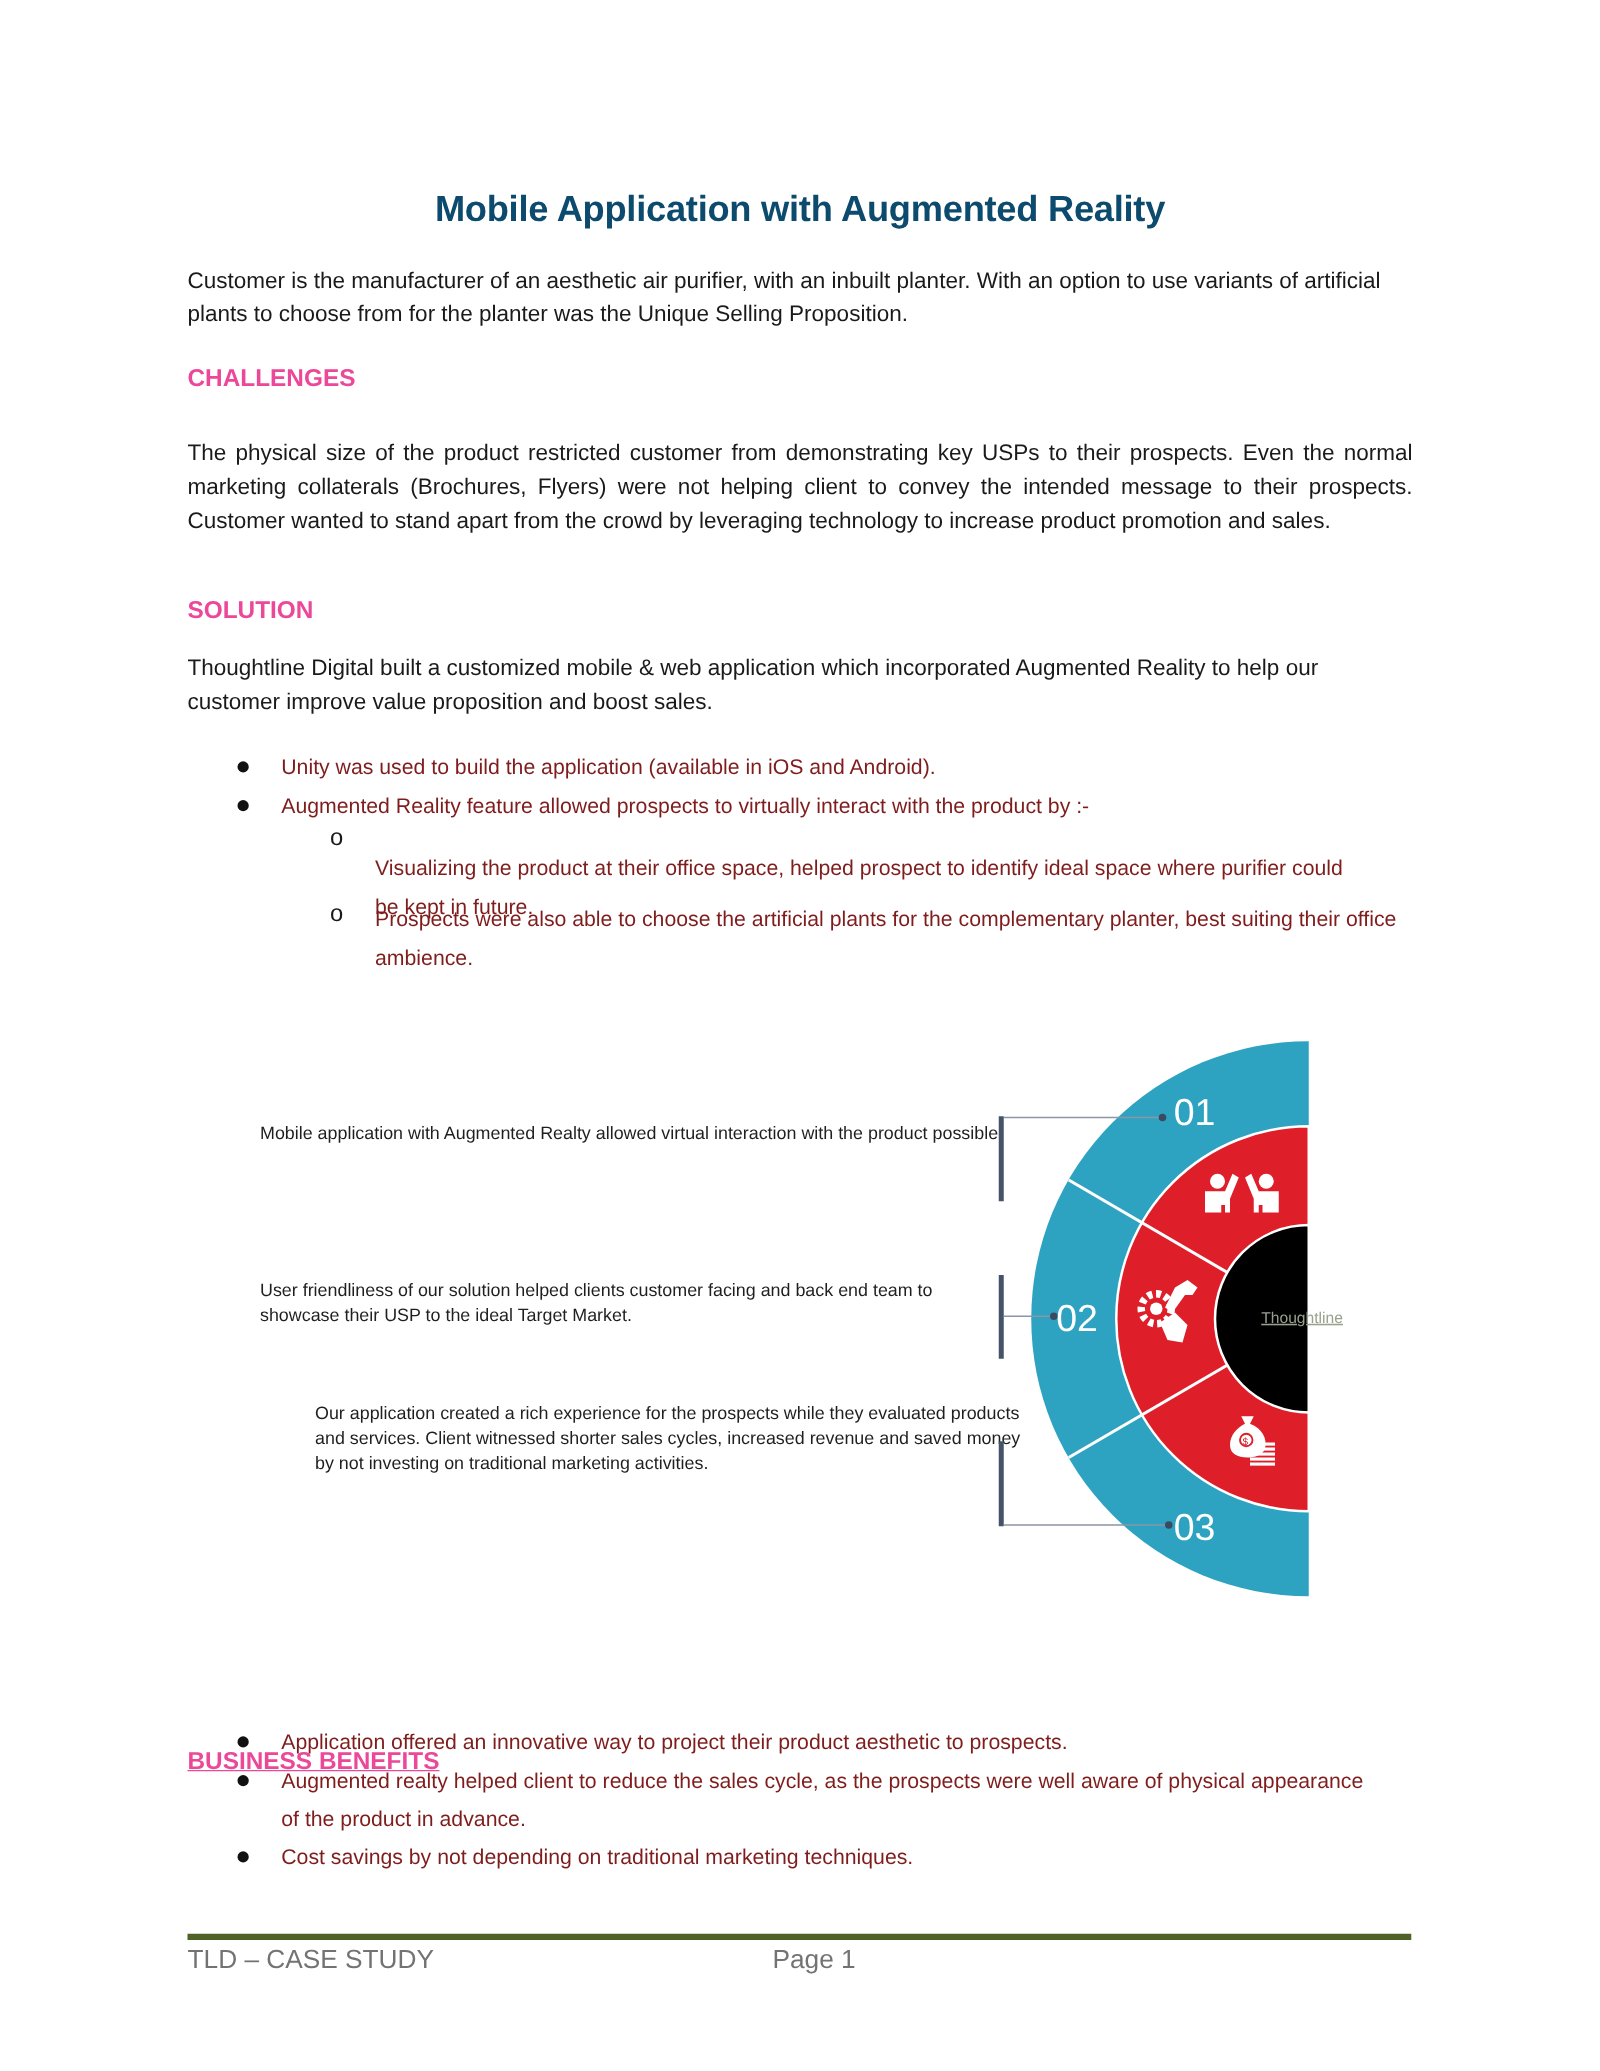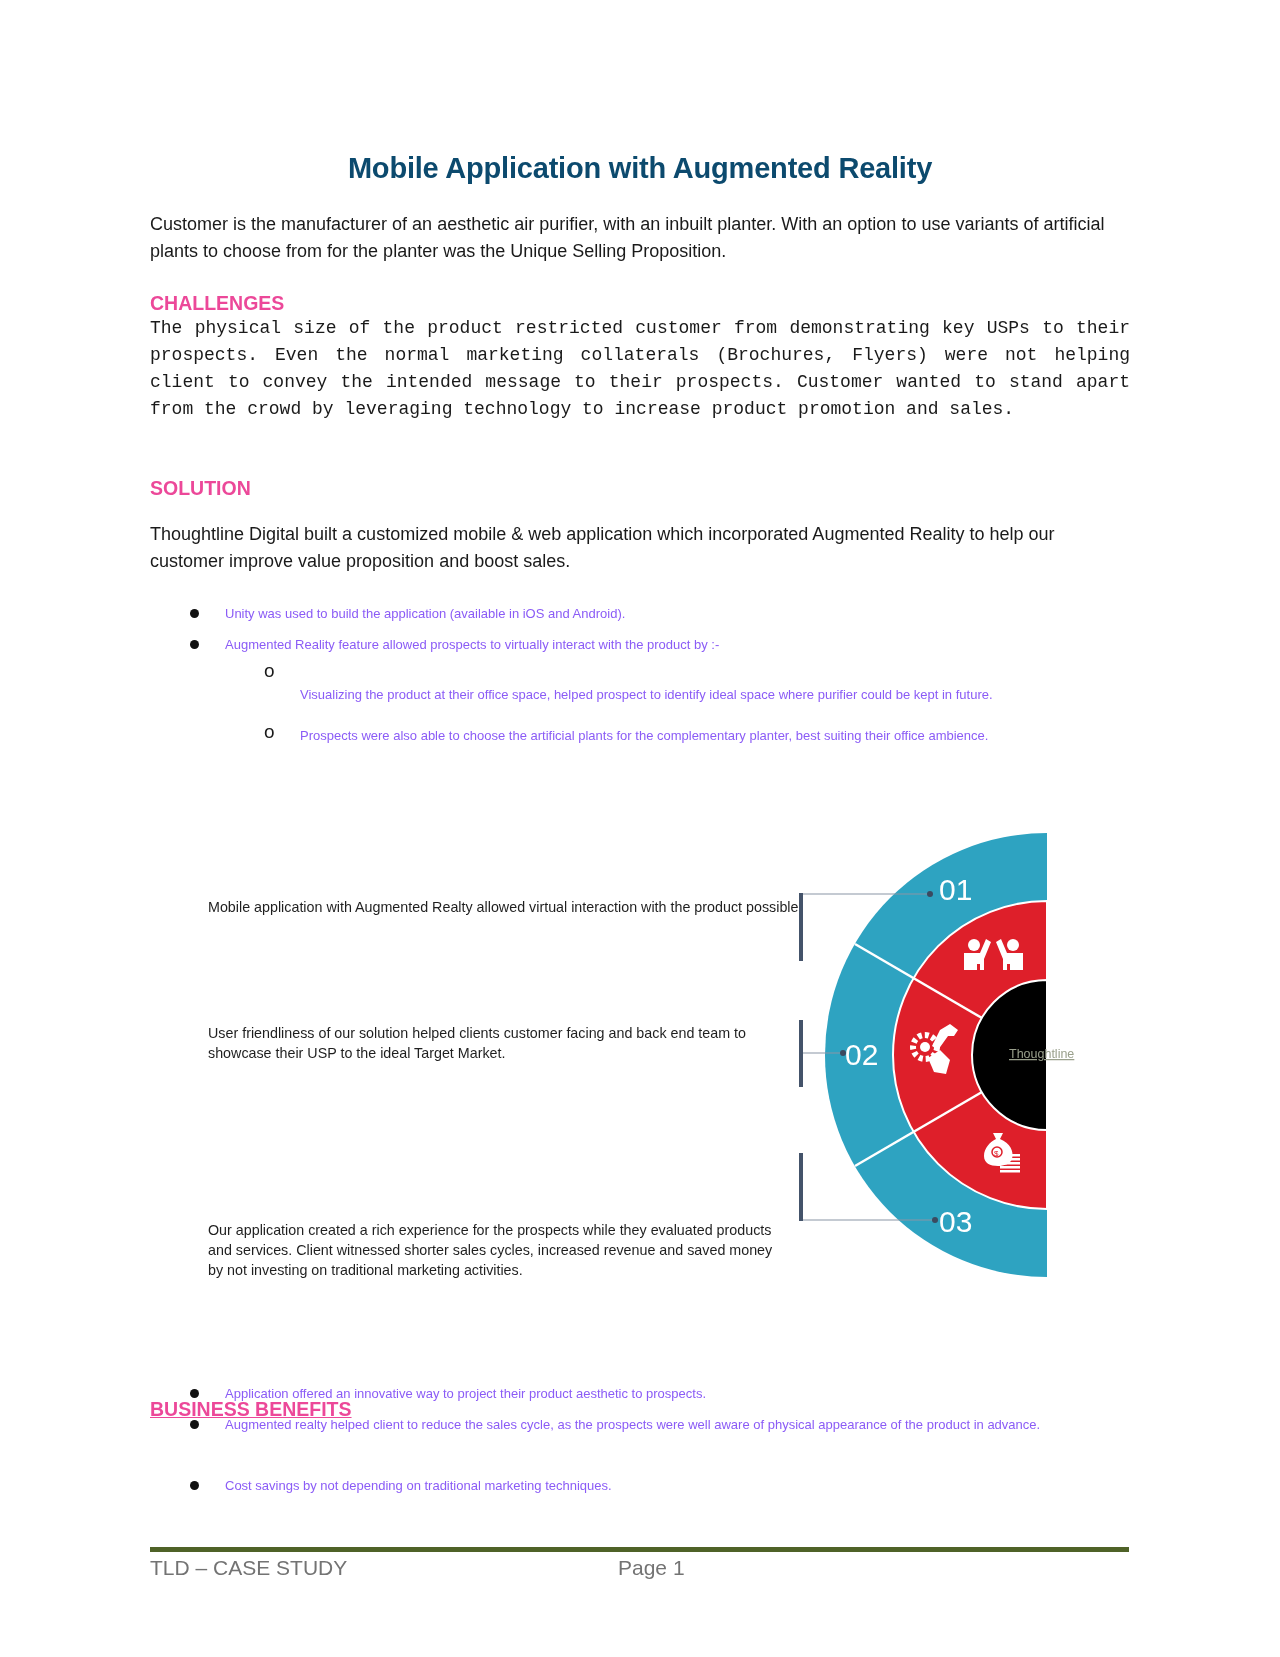--- a/index.html
+++ b/index.html
@@ -4,58 +4,58 @@
 <style>
   html, body { margin: 0; padding: 0; background: #ffffff; }
   body { width: 1280px; height: 1657px; position: relative; overflow: hidden;
          font-family: "Liberation Sans", "DejaVu Sans", sans-serif; color: #111; }
   .abs { position: absolute; }
   .title { left: 0; width: 1280px; top: 152px; text-align: center; font-weight: bold;
            font-size: 29px; letter-spacing: -0.2px; color: #0c4a6e; }
   .para { left: 150px; width: 980px; font-size: 18px; line-height: 27px; color: #1a1a1a; }
   .justify { text-align: justify; text-align-last: left; }
   .heading { left: 150px; font-weight: bold; font-size: 19.5px; color: #ec4899; }
-  .bullet-row { position: absolute; font-size: 13px; line-height: 30.5px; color: #8b5cf6; }
+  .bullet-row { position: absolute; font-size: 17px; line-height: 30.5px; color: #7f1d1d; }
   .bullet-dot { position: absolute; width: 9px; height: 9px; border-radius: 50%; background: #111; }
   .sub-marker { position: absolute; font-size: 19px; color: #1a1a1a; }
   .callout { position: absolute; left: 208px; width: 600px; font-size: 14.3px; line-height: 20px; color: #1f1f1f; }
   .footer-rule { left: 150px; top: 1547px; width: 979px; height: 5px; background: #4f6228; }
   .footer-text { font-size: 21px; color: #737373; top: 1556px; }
   svg text { font-family: "Liberation Sans", "DejaVu Sans", sans-serif; }
 </style>
 </head>
 <body>
 
 <div class="abs title">Mobile Application with Augmented Reality</div>
 
 <div class="abs para" style="top:211px;">Customer is the manufacturer of an aesthetic air purifier, with an inbuilt planter. With an option to use variants of artificial plants to choose from for the planter was the Unique Selling Proposition.</div>
 
 <div class="abs heading" style="top:292px;">CHALLENGES</div>
-<div class="abs para justify" style="top:315px;font-family:Liberation Mono, monospace;">The physical size of the product restricted customer from demonstrating key USPs to their prospects. Even the normal marketing collaterals (Brochures, Flyers) were not helping client to convey the intended message to their prospects. Customer wanted to stand apart from the crowd by leveraging technology to increase product promotion and sales.</div>
+<div class="abs para justify" style="top:349px;">The physical size of the product restricted customer from demonstrating key USPs to their prospects. Even the normal marketing collaterals (Brochures, Flyers) were not helping client to convey the intended message to their prospects. Customer wanted to stand apart from the crowd by leveraging technology to increase product promotion and sales.</div>
 
 <div class="abs heading" style="top:477px;">SOLUTION</div>
 <div class="abs para" style="top:521px;">Thoughtline Digital built a customized mobile &amp; web application which incorporated Augmented Reality to help our customer improve value proposition and boost sales.</div>
 
 <div>
   <div class="bullet-dot" style="left:190px;top:609px;"></div>
   <div class="bullet-row" style="left:225px;top:599px;width:900px;">Unity was used to build the application (available in iOS and Android).</div>
 
   <div class="bullet-dot" style="left:190px;top:640px;"></div>
   <div class="bullet-row" style="left:225px;top:630px;width:900px;">Augmented Reality feature allowed prospects to virtually interact with the product by :-</div>
 
   <div class="sub-marker" style="left:264px;top:660px;">o</div>
   <div class="bullet-row" style="left:300px;top:680px;width:790px;">Visualizing the product at their office space, helped prospect to identify ideal space where purifier could be kept in future.</div>
 
   <div class="sub-marker" style="left:264px;top:721px;">o</div>
   <div class="bullet-row" style="left:300px;top:721px;width:830px;">Prospects were also able to choose the artificial plants for the complementary planter, best suiting their office ambience.</div>
 </div>
 
 <div class="callout" style="top:897px;width:600px;">Mobile application with Augmented Realty allowed virtual interaction with the product possible.</div>
 <div class="callout" style="top:1023px;width:595px;">User friendliness of our solution helped clients customer facing and back end team to showcase their USP to the ideal Target Market.</div>
-<div class="callout" style="top:1220px;width:580px;">Our application created a rich experience for the prospects while they evaluated products and services. Client witnessed shorter sales cycles, increased revenue and saved money by not investing on traditional marketing activities.</div>
+<div class="callout" style="top:1121px;width:580px;margin-left:44px;">Our application created a rich experience for the prospects while they evaluated products and services. Client witnessed shorter sales cycles, increased revenue and saved money by not investing on traditional marketing activities.</div>
 
 <svg class="abs" style="left:0;top:0;" width="1280" height="1657">
 
   <path d="M1047,833 A222,222 0 0 0 1047,1277 Z" fill="#2ea3c1"></path>
 
   <path d="M1047,901 A154,154 0 0 0 1047,1209 Z" fill="#de1f2a" stroke="#ffffff" stroke-width="2"></path>
 
   <line x1="855" y1="944" x2="982" y2="1018" stroke="#ffffff" stroke-width="2.5"></line>
   <line x1="855" y1="1166" x2="982" y2="1092" stroke="#ffffff" stroke-width="2.5"></line>
 

